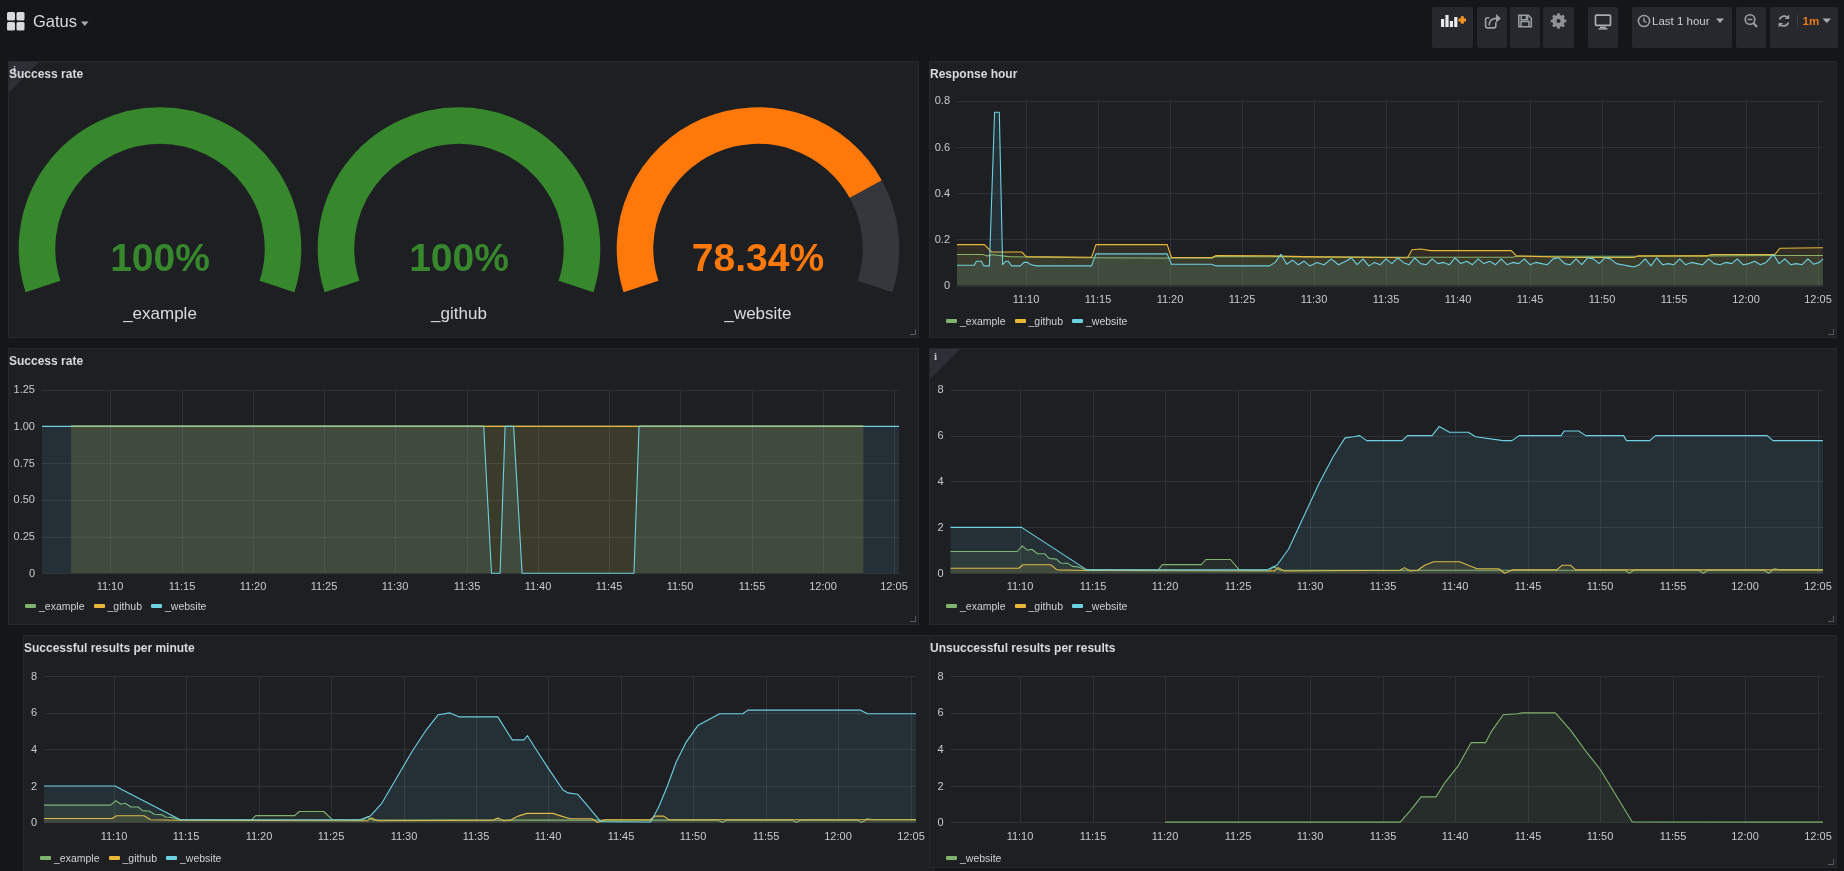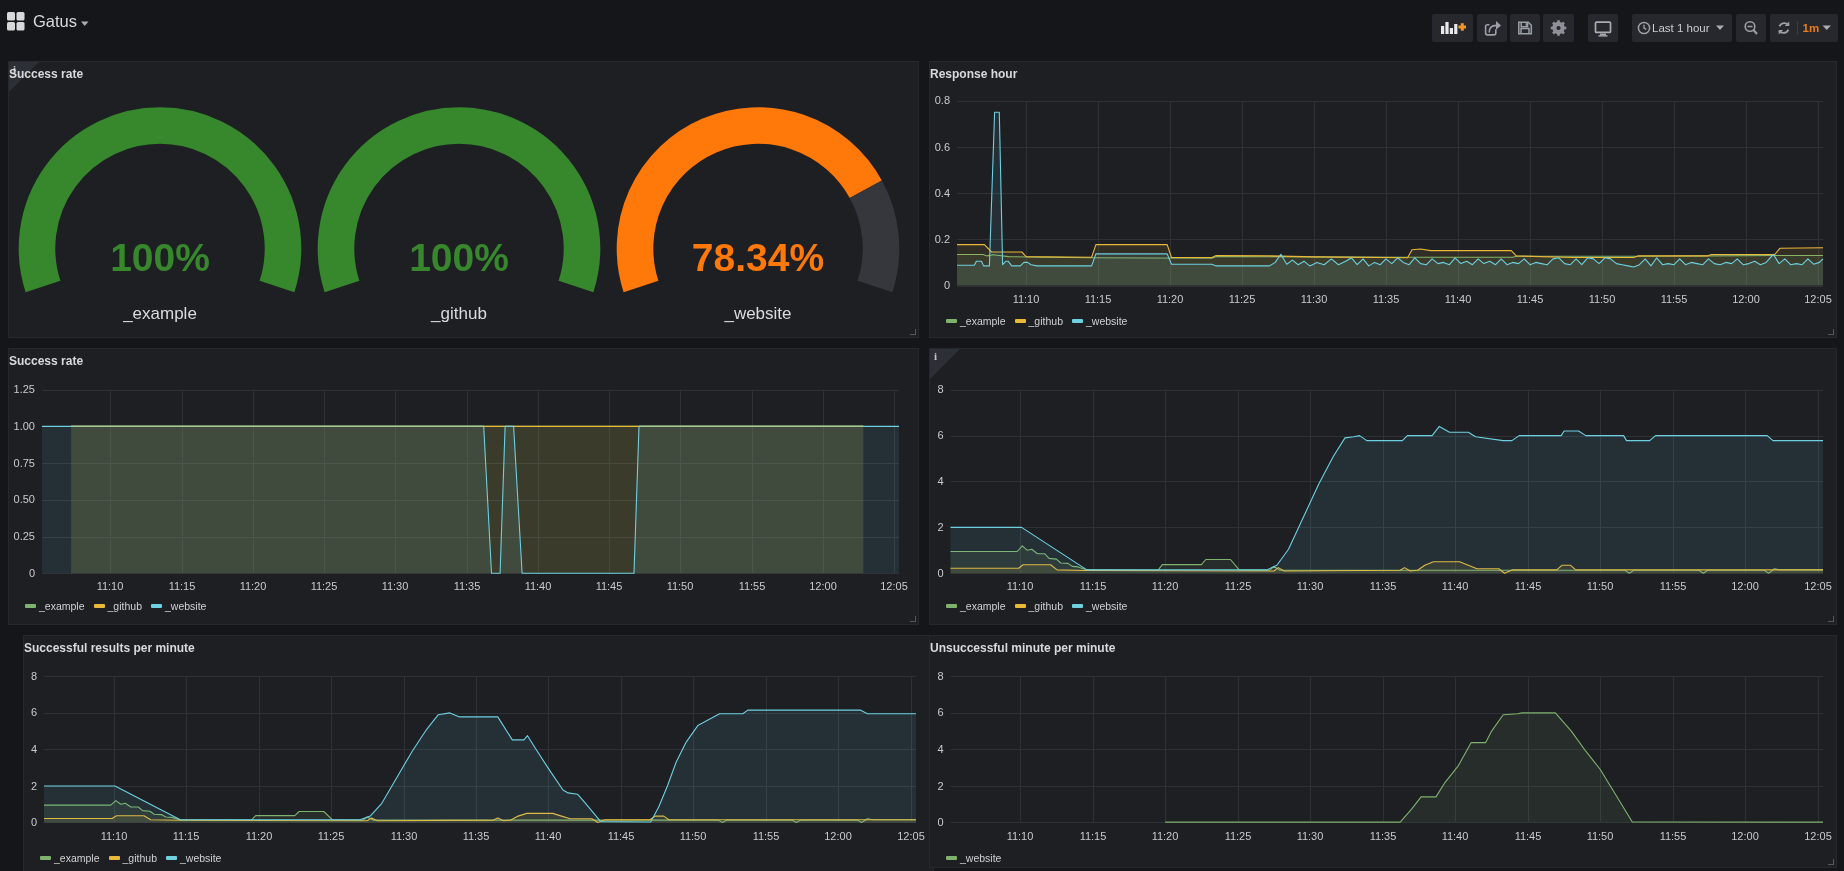--- a/index.html
+++ b/index.html
@@ -3,21 +3,21 @@
 *{margin:0;padding:0;box-sizing:border-box}
 html,body{width:1844px;height:871px;background:#141619;overflow:hidden;font-family:"Liberation Sans",sans-serif}
 .panel{position:absolute;background:#1d1f23;border:1px solid #26282d}
 .ptitle{position:absolute;left:0;right:0;top:5px;font-size:12px;font-weight:bold;color:#d8d9da}
 .legend{position:absolute;display:flex;align-items:center;font-size:10.5px;color:#d0d1d3;white-space:nowrap}
 .ldash{display:inline-block;width:11px;height:4px;border-radius:1px;margin-right:3px}
 .lname{margin-right:9px}
 .icorner{position:absolute;left:0;top:0;width:0;height:0;border-left:30px solid #2c2f35;border-bottom:30px solid transparent}
 .itext{position:absolute;left:4px;top:1px;font-family:"Liberation Serif",serif;font-weight:bold;font-size:11px;color:#c3c4c6}
 .rsz{position:absolute;right:2px;bottom:2px;width:6px;height:6px;border-right:1px solid #55585e;border-bottom:1px solid #55585e}
-.navbtn{position:absolute;top:14px;height:28px;background:#26282d;border-radius:2px}
+.navbtn{position:absolute;top:7px;height:41px;background:#26282d;border-radius:2px}
 svg text{font-family:"Liberation Sans",sans-serif}
 </style></head><body>
 <div style="position:absolute;left:0;top:0;width:1844px;height:42px">
 <svg width="120" height="42" style="position:absolute">
 <g fill="#d8d9da">
         <rect x="7" y="12" width="8" height="8.5" rx="1.5"></rect>
         <rect x="16.5" y="12" width="8" height="8.5" rx="1.5"></rect>
         <rect x="7" y="22" width="8" height="8.5" rx="1.5"></rect>
         <rect x="16.5" y="22" width="8" height="8.5" rx="1.5"></rect>
       </g>
@@ -284,21 +284,21 @@
 <span class="ldash" style="background:#7EB26D"></span>
       <span class="lname">_example</span>
 <span class="ldash" style="background:#EAB839"></span>
       <span class="lname">_github</span>
 <span class="ldash" style="background:#6ED0E0"></span>
       <span class="lname">_website</span>
 </div>
 <div class="rsz"></div>
   </div>
 <div class="panel" style="left:929px;top:635px;width:908px;height:233px">
-<div class="ptitle">Unsuccessful minute per minute</div>
+<div class="ptitle">Unsuccessful results per results</div>
 <svg width="908" height="233" style="position:absolute;left:0;top:0">
 <path d="M20.5 186.5H893 M20.5 150.5H893 M20.5 113.5H893 M20.5 77.5H893 M20.5 40.5H893 M90.5 40.299999999999955V186.5 M163.5 40.299999999999955V186.5 M235.5 40.299999999999955V186.5 M308.5 40.299999999999955V186.5 M380.5 40.299999999999955V186.5 M453.5 40.299999999999955V186.5 M525.5 40.299999999999955V186.5 M598.5 40.299999999999955V186.5 M670.5 40.299999999999955V186.5 M743.5 40.299999999999955V186.5 M815.5 40.299999999999955V186.5 M888.5 40.299999999999955V186.5" stroke="#2f3137" stroke-width="1" fill="none"></path>
 <clipPath id="c5901">
         <rect x="19.5" y="38.299999999999955" width="875.5" height="149.20000000000005"></rect>
       </clipPath>
 <g clip-path="url(#c5901)">
 <path d="M235.2 186.1 L470.2 186.1 L481.8 172.8 L491.1 160.9 L506.0 160.9 L515.1 146.3 L528.2 129.8 L541.2 106.6 L555.7 106.6 L561.6 95.1 L573.2 78.7 L587.7 77.8 L592.0 76.9 L625.4 76.9 L641.3 95.1 L655.8 115.2 L670.3 133.5 L684.8 157.3 L702.3 186.0 L893.0 186.1 L893.0 186.5 L235.2 186.5 Z" fill="#7EB26D" fill-opacity="0.1" stroke="none"></path>
 <path d="M235.2 186.1 L470.2 186.1 L481.8 172.8 L491.1 160.9 L506.0 160.9 L515.1 146.3 L528.2 129.8 L541.2 106.6 L555.7 106.6 L561.6 95.1 L573.2 78.7 L587.7 77.8 L592.0 76.9 L625.4 76.9 L641.3 95.1 L655.8 115.2 L670.3 133.5 L684.8 157.3 L702.3 186.0 L893.0 186.1" fill="none" stroke="#7EB26D" stroke-width="1.1" stroke-linejoin="round"></path>
 </g>
 <text x="13.5" y="190.1" text-anchor="end" font-size="11" fill="#c9cacc">0</text>

